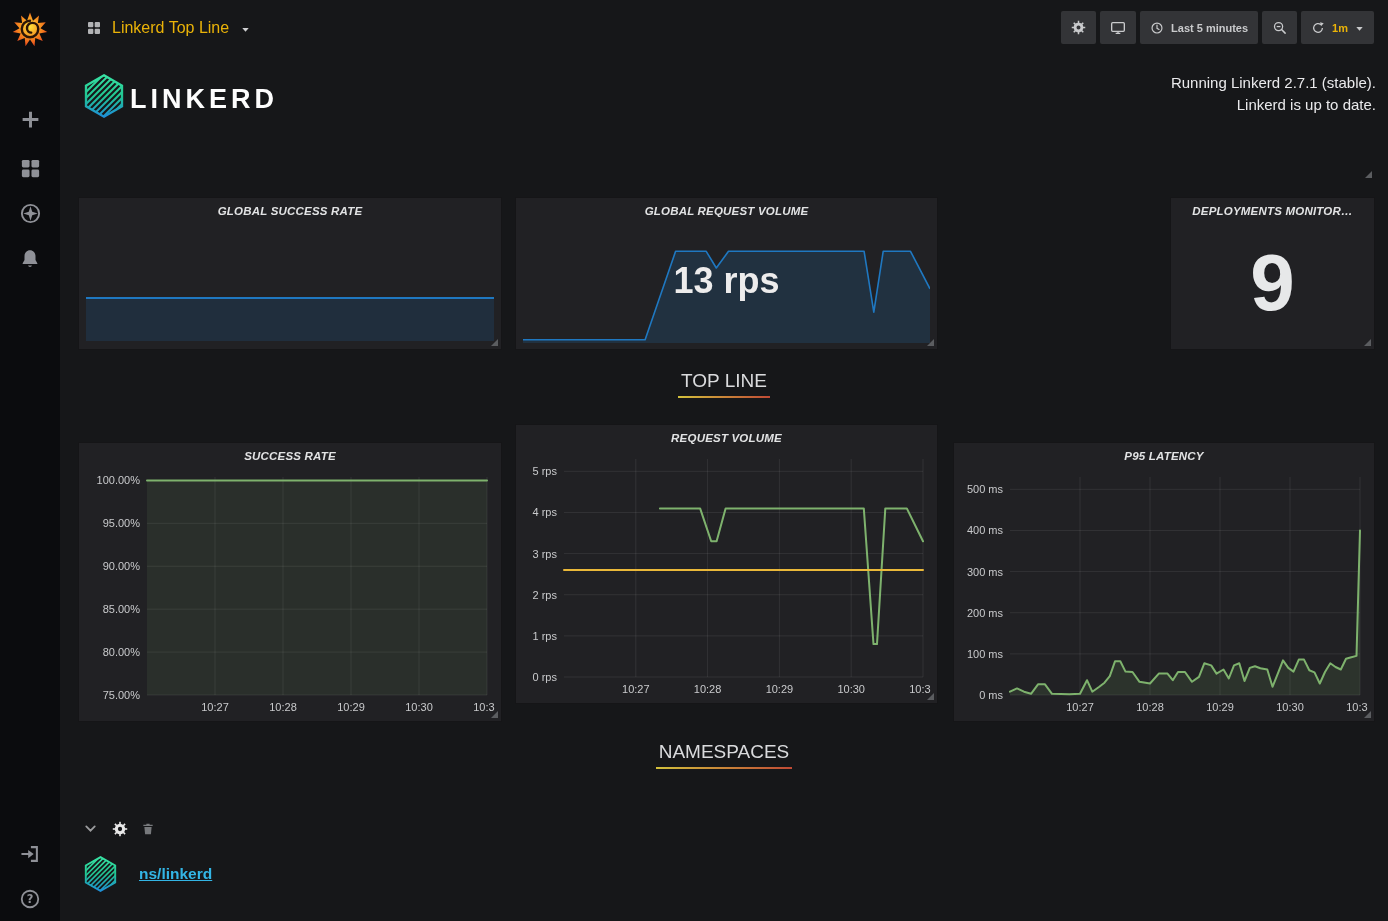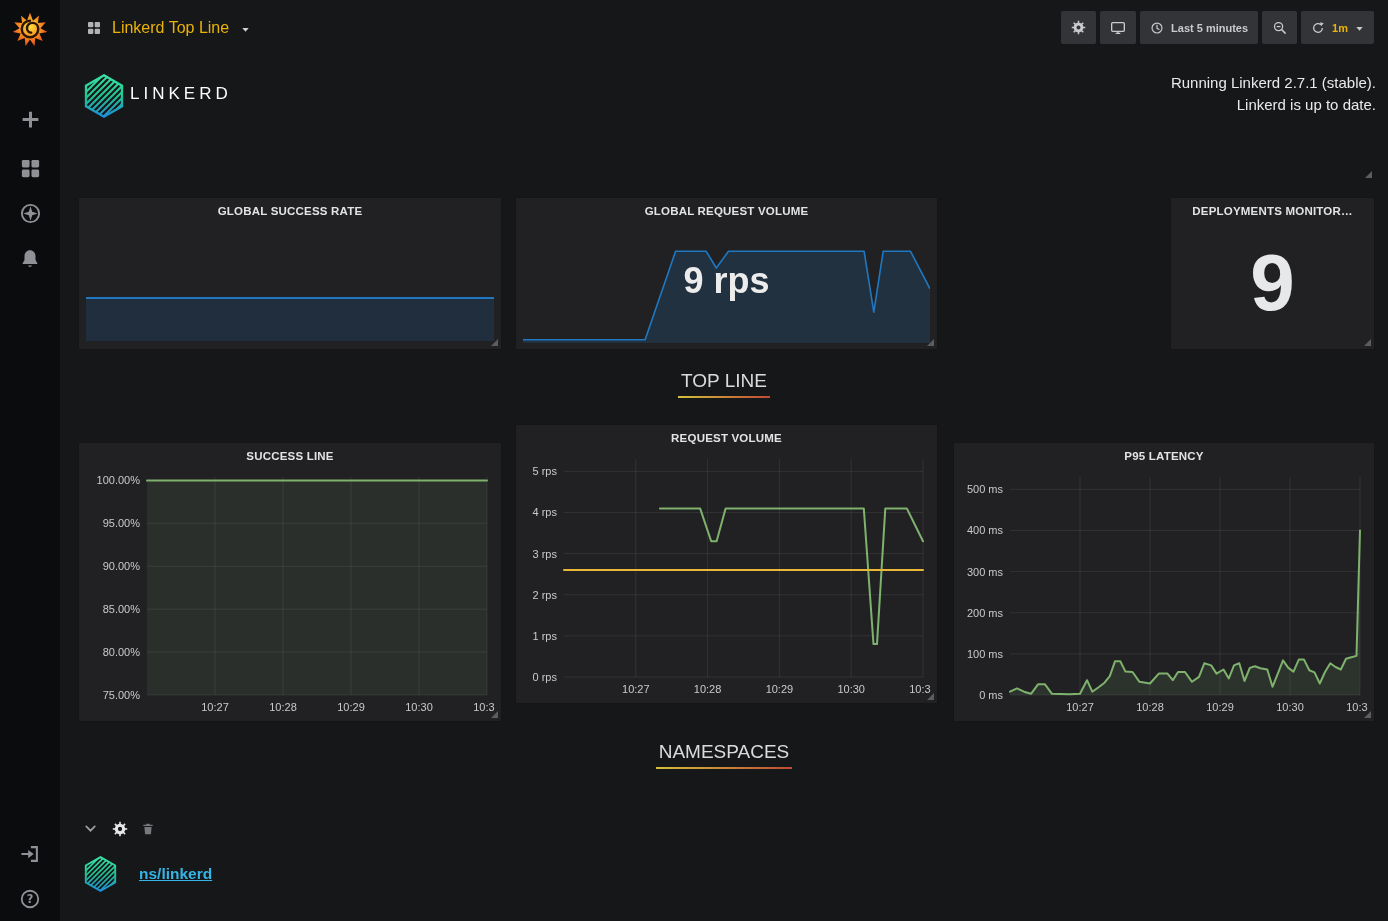--- a/index.html
+++ b/index.html
@@ -21,31 +21,31 @@
   .nav-title .caret{color:#cfd0d2;margin-left:2px;margin-top:3px;}
   .nav-right{position:absolute;right:14px;top:11px;display:flex;gap:4px;}
   .nav-btn{height:33px;min-width:35px;background:#333437;border:none;border-radius:2px;color:#c9cacc;
     display:inline-flex;align-items:center;justify-content:center;gap:7px;font-size:11px;font-weight:700;
     font-family:inherit;padding:0 10px;cursor:pointer;}
   .nav-btn .interval{color:#eab308;}
   .nav-btn .caret{color:#c9cacc;margin-top:2px;}
 
   
   .lk-logo{position:absolute;left:84px;top:74px;cursor:default;}
-  .lk-word{position:absolute;left:130px;top:84px;font-size:17px;font-weight:400;letter-spacing:4px;color:#fdfdfd;}
+  .lk-word{position:absolute;left:130px;top:84px;font-size:27px;font-weight:700;letter-spacing:4px;color:#fdfdfd;}
   .lk-status{position:absolute;right:12px;top:72px;text-align:right;font-size:15px;line-height:22px;color:#eaeaec;}
   .rsz{position:absolute;right:3px;bottom:3px;width:0;height:0;border-style:solid;
     border-width:0 0 7px 7px;border-color:transparent transparent #5b5d60 transparent;cursor:nwse-resize;}
   .rsz-free{position:absolute;width:0;height:0;border-style:solid;border-width:0 0 7px 7px;
     border-color:transparent transparent #5b5d60 transparent;cursor:nwse-resize;}
 
   
   .panel{position:absolute;background:#212124;border:1px solid rgba(0,0,0,0.35);box-sizing:border-box;}
   .p-title{position:absolute;top:7px;left:0;right:0;text-align:center;font-size:11.5px;font-weight:700;
-    color:#e2e3e4;letter-spacing:.2px;cursor:pointer;white-space:nowrap;overflow:hidden;z-index:3;}
+    color:#e2e3e4;letter-spacing:.2px;cursor:pointer;white-space:nowrap;overflow:hidden;z-index:3;font-style:italic;}
   .stat-big{position:absolute;left:0;right:0;top:18px;bottom:0;display:flex;align-items:center;justify-content:center;
     font-size:80px;font-weight:600;color:#e7e8e9;}
   .stat-val{position:absolute;left:0;right:0;top:62px;text-align:center;font-size:36px;font-weight:700;color:#edecec;z-index:2;}
   .gauge-spark{position:absolute;left:7px;right:7px;top:99px;bottom:8px;
     border-top:2px solid #1f78c1;background:rgba(31,120,193,0.16);z-index:1;}
   .gauge-wrap{position:absolute;left:50%;transform:translateX(-50%);bottom:4px;z-index:2;}
   .spark-wrap{position:absolute;left:7px;right:7px;bottom:6px;height:100px;z-index:1;}
   .chart{position:absolute;top:26px;left:4px;right:6px;bottom:2px;}
 
   
@@ -274,40 +274,40 @@
     <div class="gauge-spark"></div>
     <div class="rsz"></div>
   </section>
 
   <section class="panel" style="left:515px;top:197px;width:423px;height:153px">
     <div class="p-title">GLOBAL REQUEST VOLUME</div>
     <div class="spark-wrap"><svg width="407" height="100">
     <path d="M0.0 96.7 L122.1 96.7 L152.6 8.3 L183.2 8.3 L193.3 25.0 L205.5 8.3 L321.5 8.3 L341.1 8.3 L350.8 69.2 L360.2 8.3 L387.5 8.3 L407.0 45.8 L407 100 L0 100 Z" fill="rgba(31,120,193,0.18)"></path>
     <path d="M0.0 96.7 L122.1 96.7 L152.6 8.3 L183.2 8.3 L193.3 25.0 L205.5 8.3 L321.5 8.3 L341.1 8.3 L350.8 69.2 L360.2 8.3 L387.5 8.3 L407.0 45.8" fill="none" stroke="#1f78c1" stroke-width="1.6" stroke-linejoin="round"></path>
         </svg></div>
-    <div class="stat-val">9 rps</div>
+    <div class="stat-val">13 rps</div>
     <div class="rsz"></div>
   </section>
 
 
   <section class="panel" style="left:1170px;top:197px;width:205px;height:153px">
     <div class="p-title">DEPLOYMENTS MONITOR…</div>
     <div class="stat-big">9</div>
     <div class="rsz"></div>
   </section>
 
   <div class="section-h" style="top:370px">
     <div class="sec">
       <div class="sec-label">TOP LINE</div>
       <div class="sec-ul"></div>
     </div>
   </div>
 
   <section class="panel" style="left:78px;top:442px;width:424px;height:280px">
-    <div class="p-title">SUCCESS LINE</div>
+    <div class="p-title">SUCCESS RATE</div>
     <div class="chart"><svg width="412" height="250">
           <line x1="64" x2="404" y1="226" y2="226" stroke="rgba(255,255,255,0.08)"></line>
           <text x="57" y="230" text-anchor="end" font-size="11" fill="#c9cacc">75.00%</text>
           <line x1="64" x2="404" y1="183.08661417322836" y2="183.08661417322836" stroke="rgba(255,255,255,0.08)"></line>
           <text x="57" y="187.08661417322836" text-anchor="end" font-size="11" fill="#c9cacc">80.00%</text>
           <line x1="64" x2="404" y1="140.1732283464567" y2="140.1732283464567" stroke="rgba(255,255,255,0.08)"></line>
           <text x="57" y="144.1732283464567" text-anchor="end" font-size="11" fill="#c9cacc">85.00%</text>
           <line x1="64" x2="404" y1="97.25984251968508" y2="97.25984251968508" stroke="rgba(255,255,255,0.08)"></line>
           <text x="57" y="101.25984251968508" text-anchor="end" font-size="11" fill="#c9cacc">90.00%</text>
           <line x1="64" x2="404" y1="54.34645669291343" y2="54.34645669291343" stroke="rgba(255,255,255,0.08)"></line>

